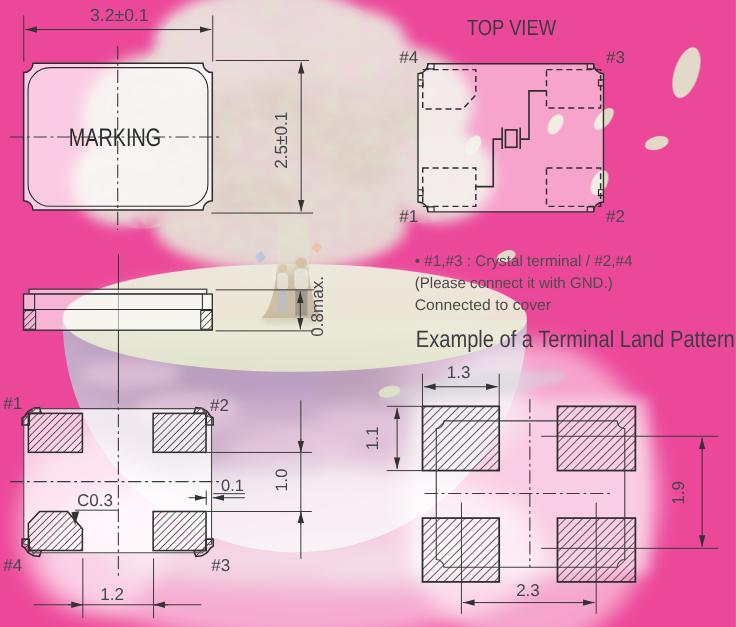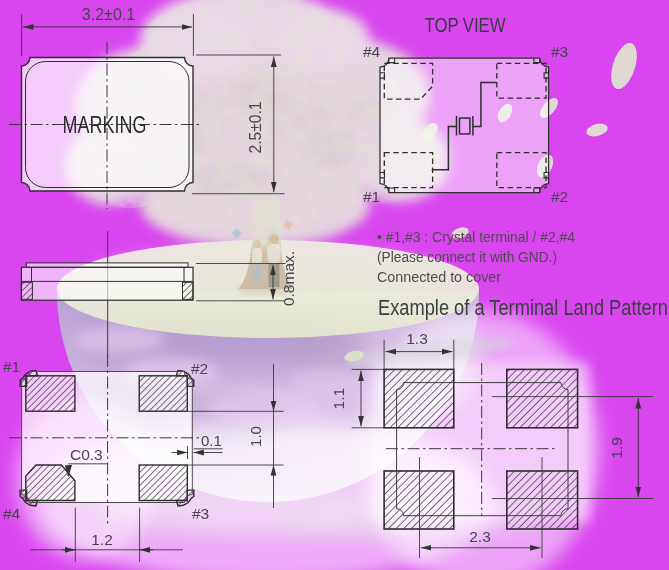--- a/index.html
+++ b/index.html
@@ -1,16 +1,16 @@
 <!DOCTYPE html>
 <html><head>
 <meta charset="utf-8">
 <style>
 html,body{margin:0;padding:0;background:#ffffff;}
-#page{position:relative;width:669px;height:570px;overflow:hidden;background:#d946ef;
+#page{position:relative;width:669px;height:570px;overflow:hidden;background:#ec4899;
   font-family:"Liberation Sans", sans-serif;}
 svg{position:absolute;left:0;top:0;}
 </style>
 </head>
 <body>
 <div id="page">
 <svg width="669" height="570" viewBox="0 0 669 570" font-family="&quot;Liberation Sans&quot;, sans-serif">
 <defs>
   <pattern id="h1" patternUnits="userSpaceOnUse" width="4.6" height="4.6" patternTransform="rotate(45)">
     <line x1="0" y1="0" x2="0" y2="4.6" stroke="#2e2e2e" stroke-width="1.3"></line>

